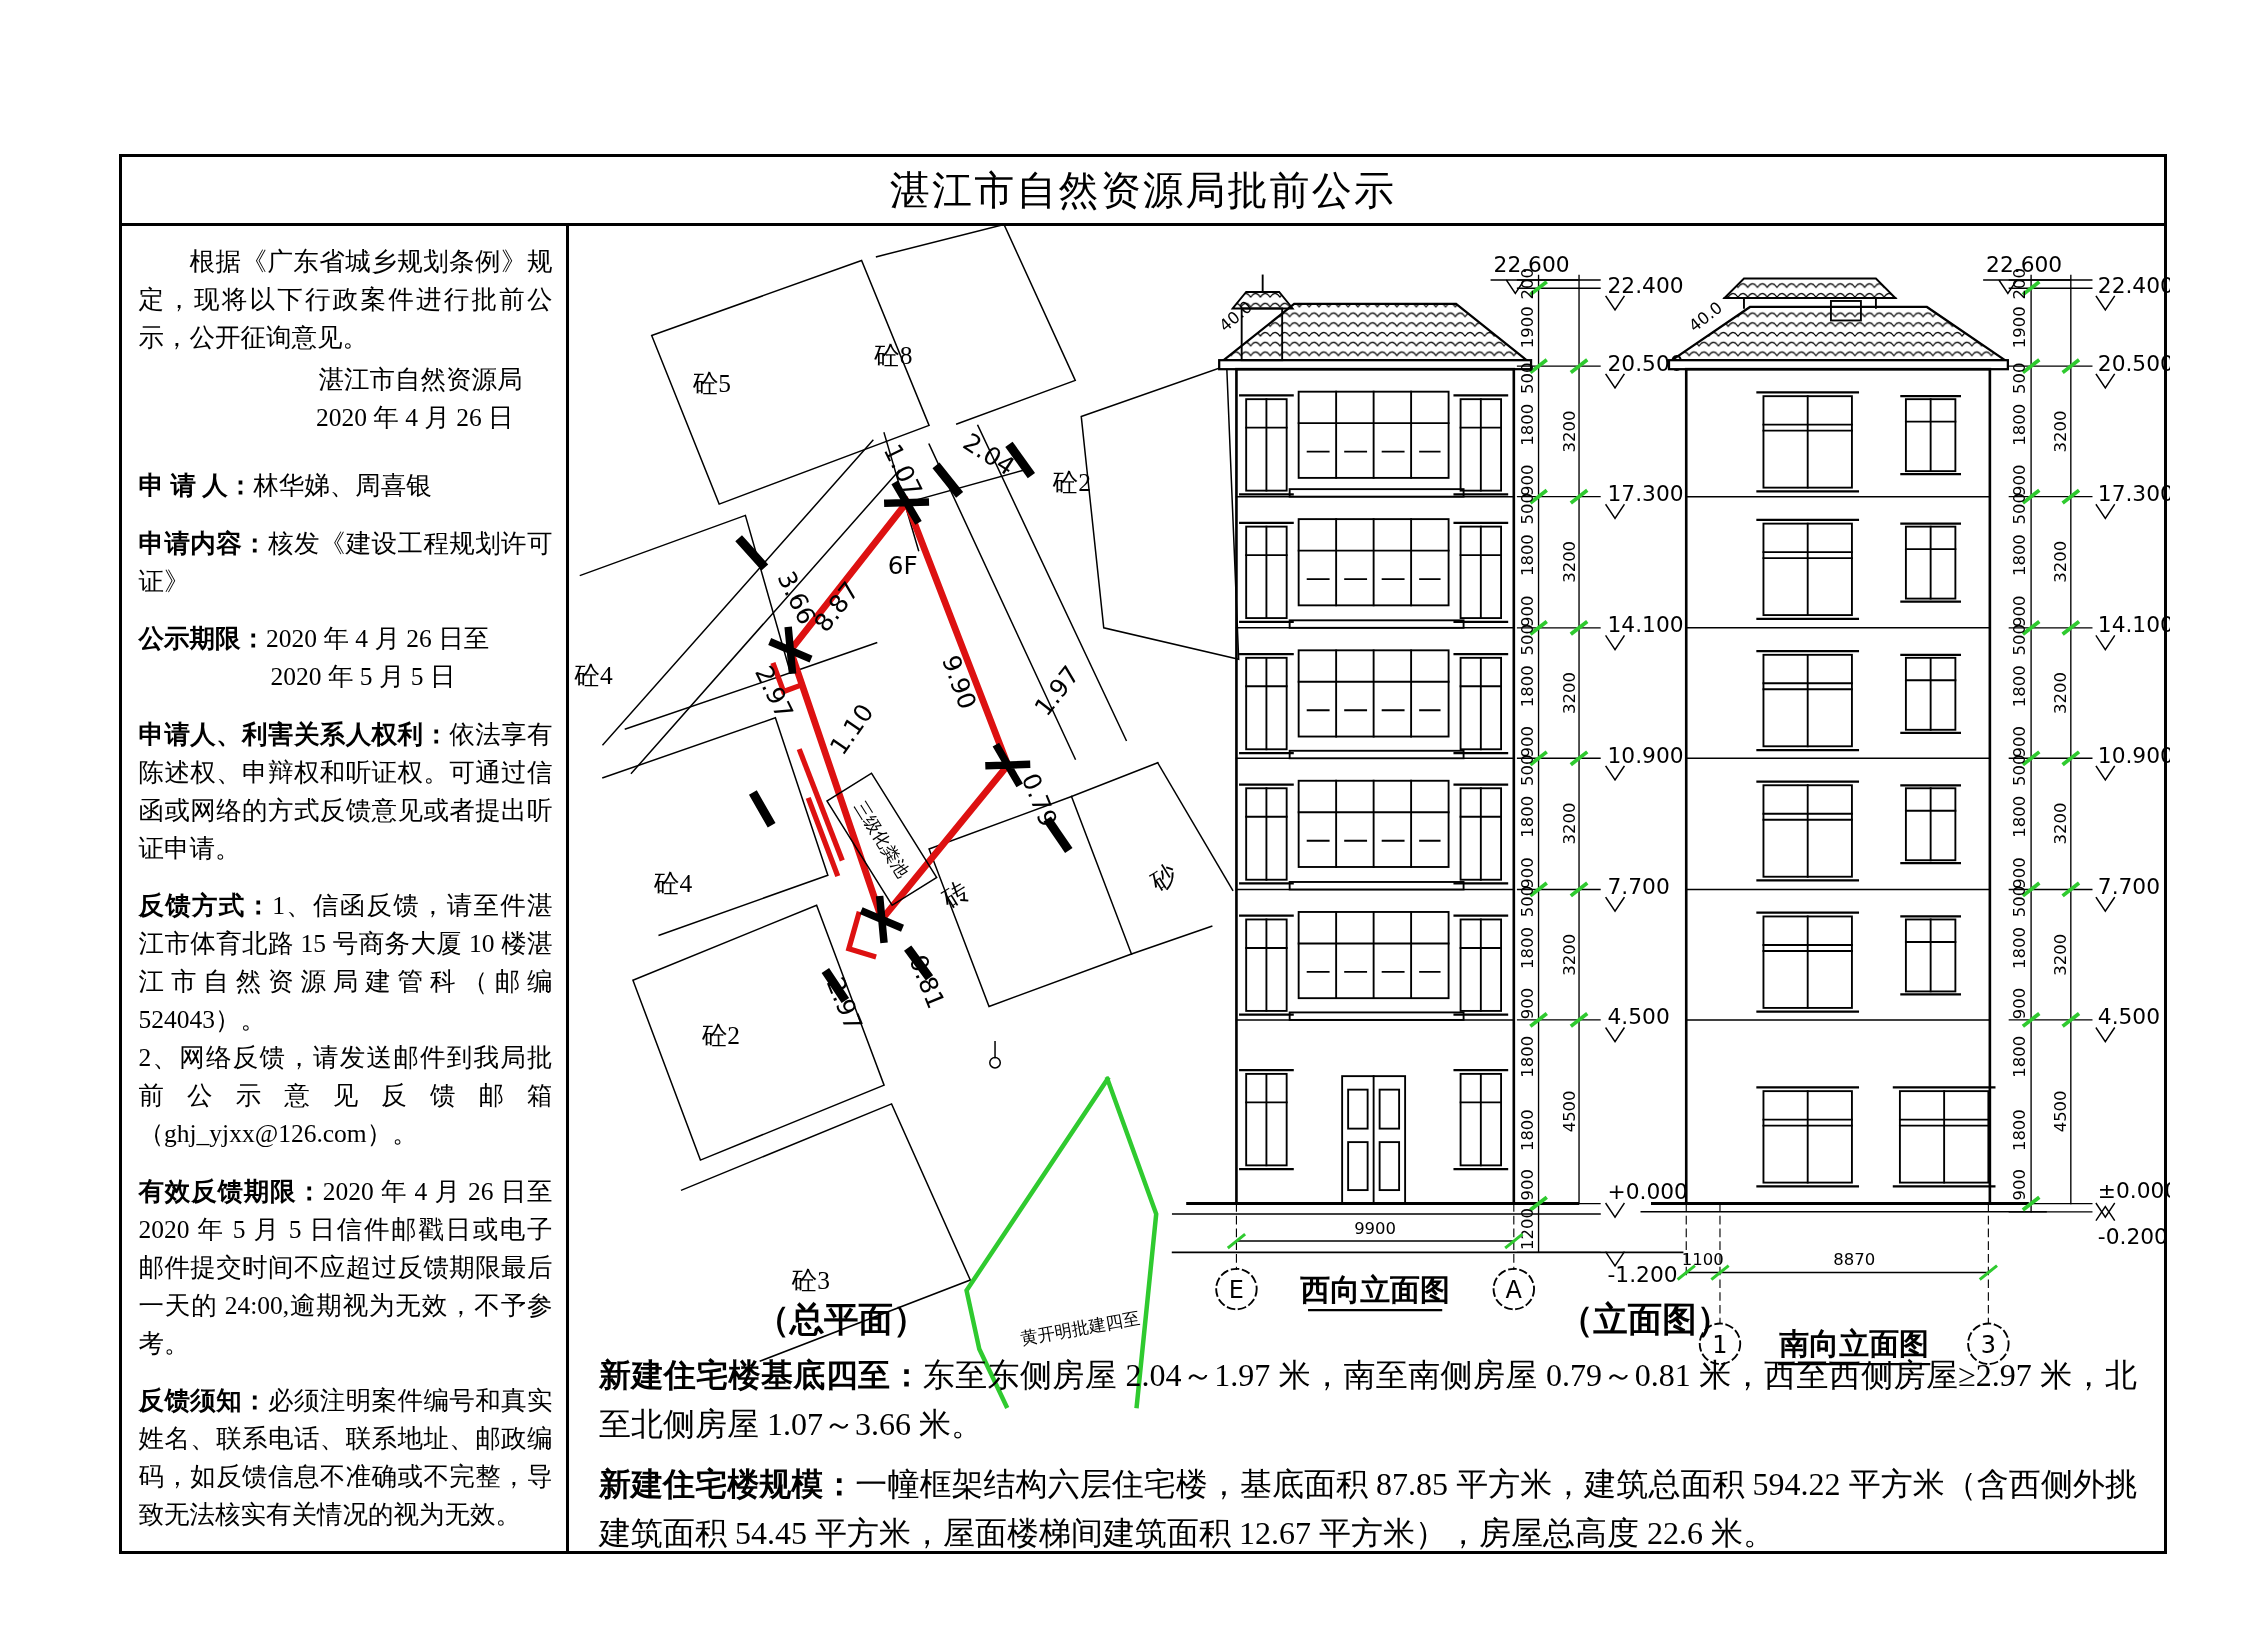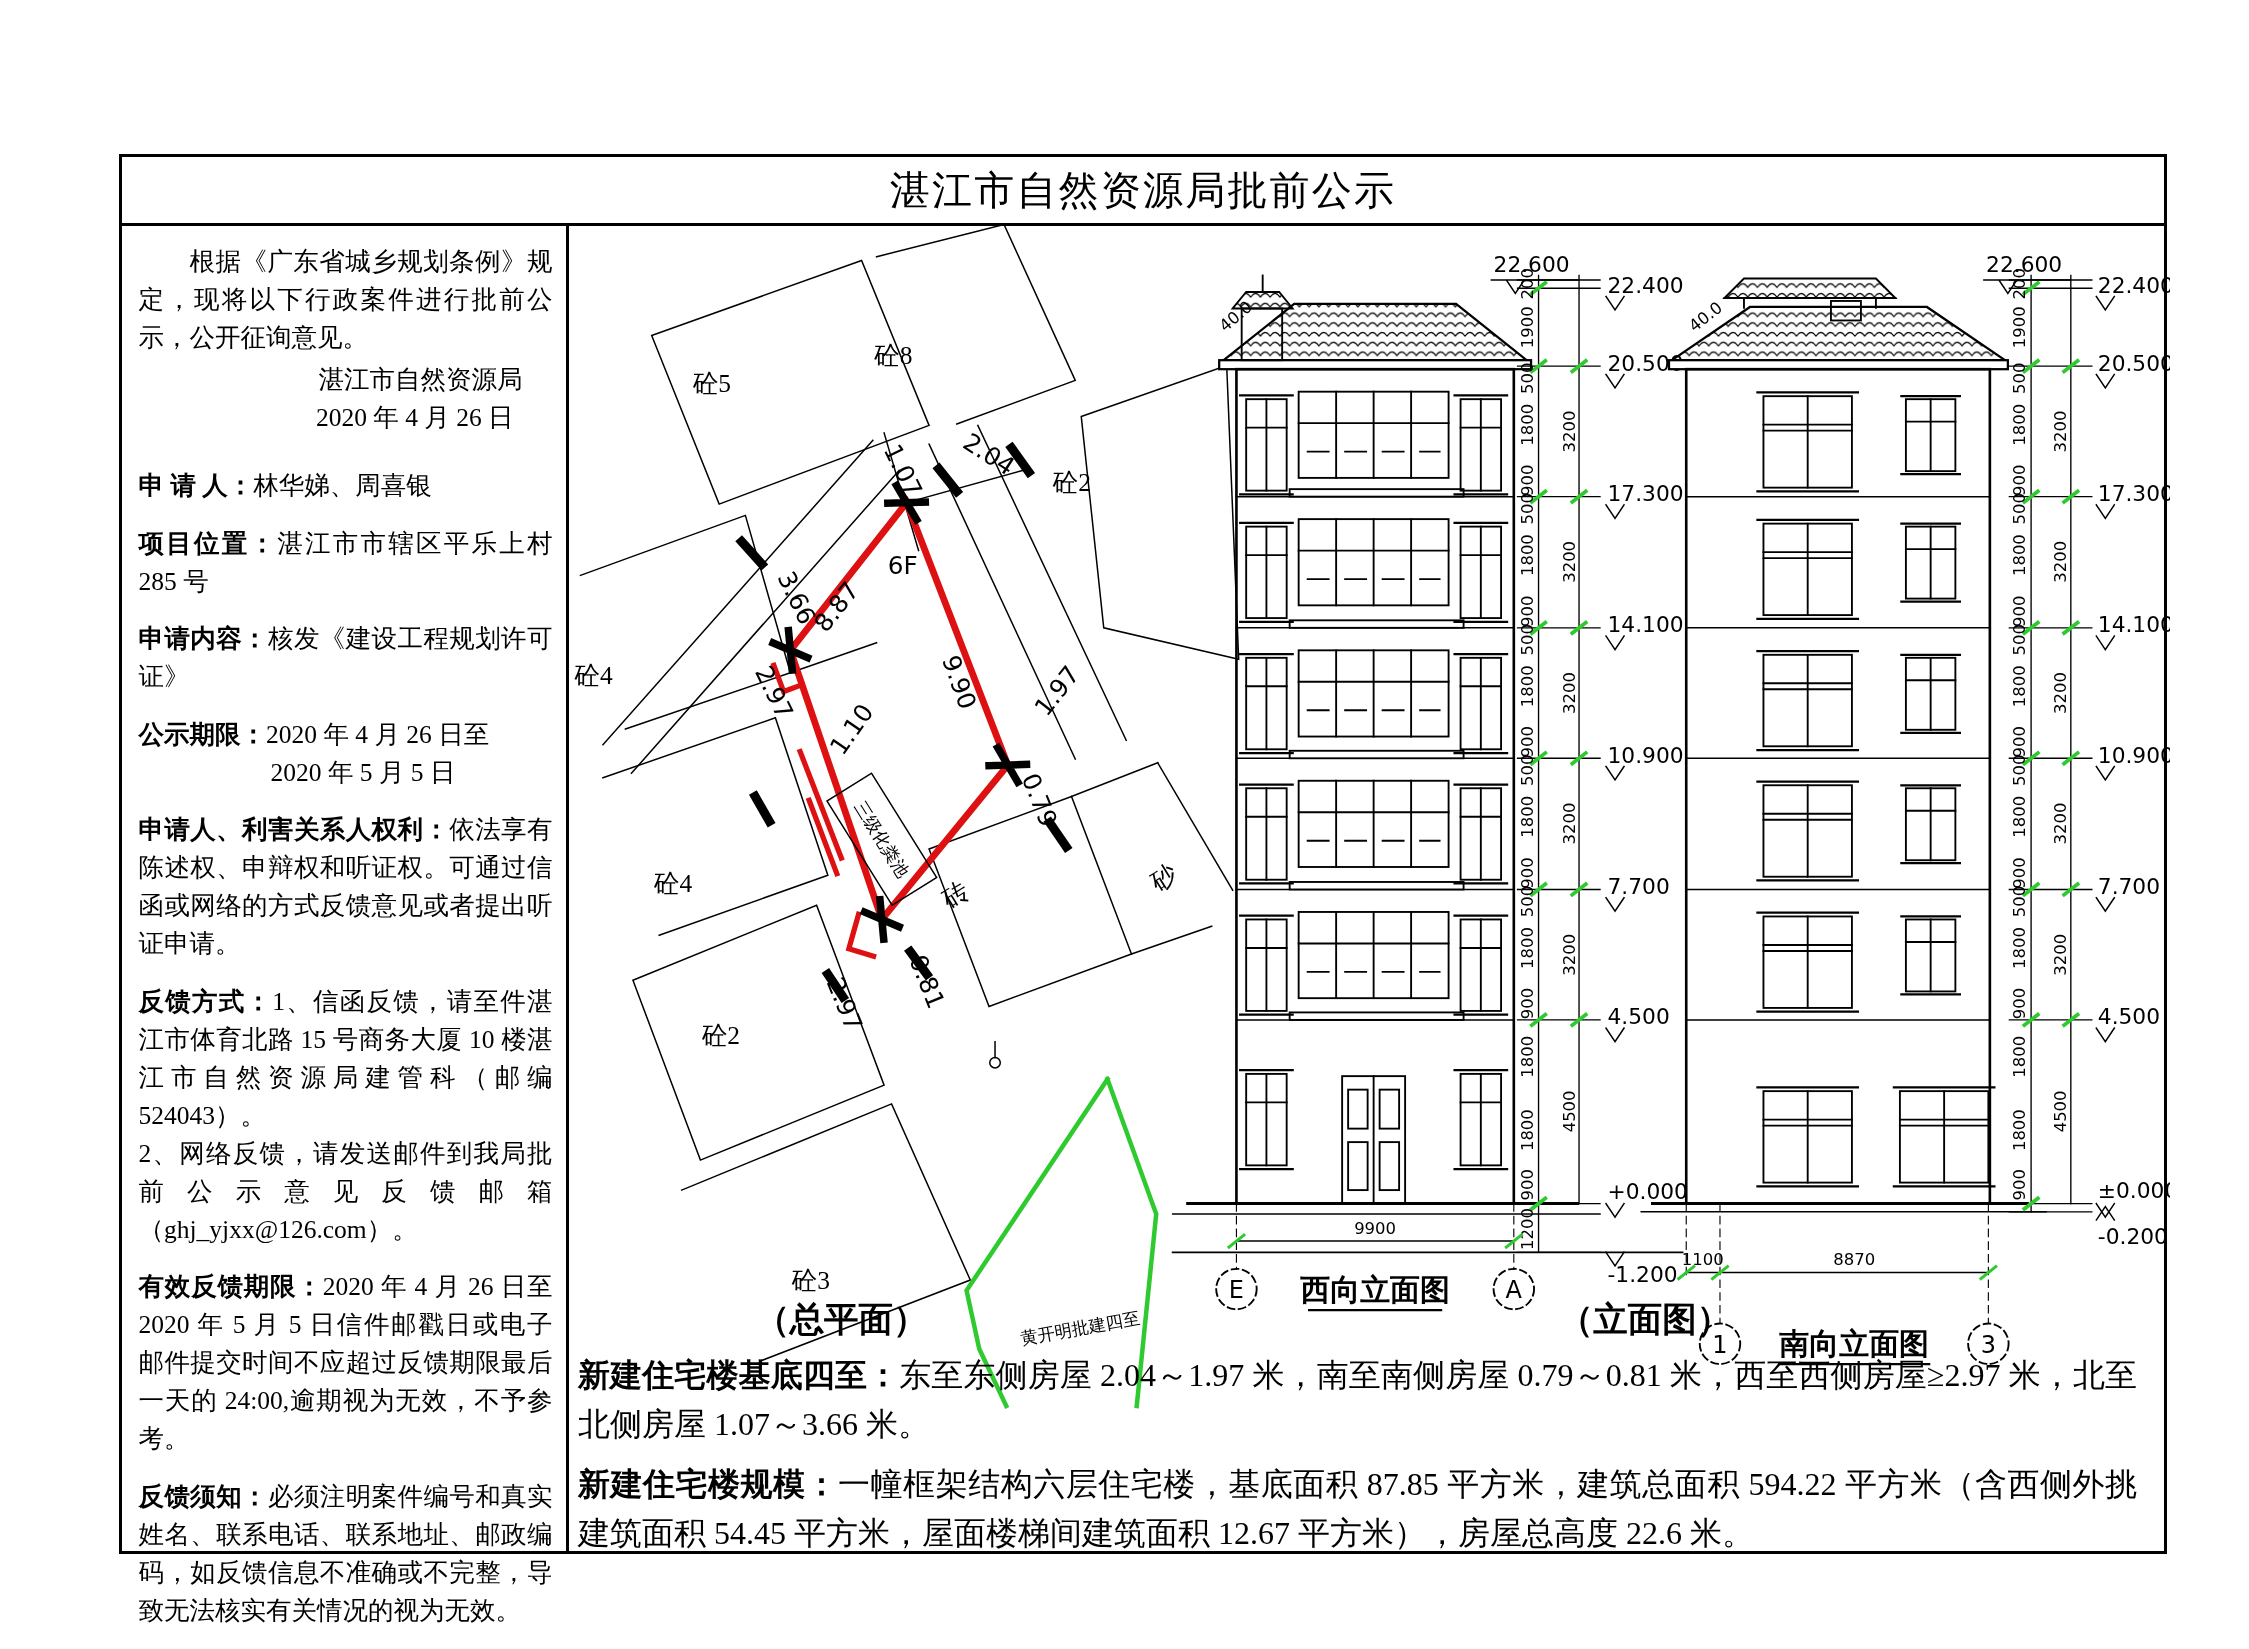--- a/index.html
+++ b/index.html
@@ -14,21 +14,21 @@
   .sidebar p{margin:0 0 19.5px 0;}
   .sidebar .intro{text-indent:2em;margin-bottom:4.5px;}
   .sidebar .org{text-align:right;padding-right:30px;margin-bottom:0;}
   .sidebar .orgdate{text-align:right;padding-right:39px;margin-bottom:30px;}
   .sidebar b{font-weight:bold;}
   .t2{display:block;}
   .t2:empty{display:none;}
   .item-period .t2{margin-left:132px;}
   .main{position:relative;flex:1;}
   .drawing{position:absolute;left:0;top:0;}
-  .notes{position:absolute;left:9px;right:27px;top:1125px;font-size:32px;line-height:49px;text-align:justify;}
+  .notes{position:absolute;left:30px;right:27px;top:1125px;font-size:32px;line-height:49px;text-align:justify;}
   .notes p{margin:0 0 10.5px 0;}
   
   .dnum{font-family:"DejaVu Sans","Liberation Sans",sans-serif;font-size:33px;}
   .dsm{font-family:"DejaVu Sans","Liberation Sans",sans-serif;font-size:22px;}
   .lvl{font-family:"DejaVu Sans","Liberation Sans",sans-serif;font-size:29px;}
   .plbl{font-size:34px;}
   .cap{font-size:46px;font-weight:bold;}
   .figname{font-size:40px;font-weight:bold;}
   .axl{font-family:"DejaVu Sans","Liberation Sans",sans-serif;font-size:32px;}
   .smck{font-size:23px;}
@@ -43,21 +43,20 @@
       <h1>湛江市自然资源局批前公示</h1>
     </div>
 
     <div class="body-row">
       <div class="sidebar">
         <p class="intro">根据《广东省城乡规划条例》规定，现将以下行政案件进行批前公示，公开征询意见。</p>
         <p class="org">湛江市自然资源局</p>
         <p class="orgdate">2020 年 4 月 26 日</p>
 
         <p class="item"><b>申 请 人：</b><span>林华娣、周喜银</span></p>
-        <p class="item"><b>项目位置：</b><span>湛江市市辖区平乐上村 285 号</span></p>
         <p class="item"><b>申请内容：</b><span>核发《建设工程规划许可证》</span></p>
         <p class="item item-period"><b>公示期限：</b><span>2020 年 4 月 26 日至</span><span class="t2">2020 年 5 月 5 日</span></p>
         <p class="item"><b>申请人、利害关系人权利：</b><span>依法享有陈述权、申辩权和听证权。可通过信函或网络的方式反馈意见或者提出听证申请。</span></p>
         <p class="item"><b>反馈方式：</b><span>1、信函反馈，请至件湛江市体育北路 15 号商务大厦 10 楼湛江市自然资源局建管科（邮编 524043）。</span><span class="t2">2、网络反馈，请发送邮件到我局批前公示意见反馈邮箱（ghj_yjxx@126.com）。</span></p>
         <p class="item"><b>有效反馈期限：</b><span>2020 年 4 月 26 日至 2020 年 5 月 5 日信件邮戳日或电子邮件提交时间不应超过反馈期限最后一天的 24:00,逾期视为无效，不予参考。</span></p>
         <p class="item"><b>反馈须知：</b><span>必须注明案件编号和真实姓名、联系电话、联系地址、邮政编码，如反馈信息不准确或不完整，导致无法核实有关情况的视为无效。</span></p>
       </div>
 
       <div class="main">
         <svg class="drawing" width="1601" height="1192" viewBox="755 294 2135 1590" fill="none" stroke-linecap="square">

